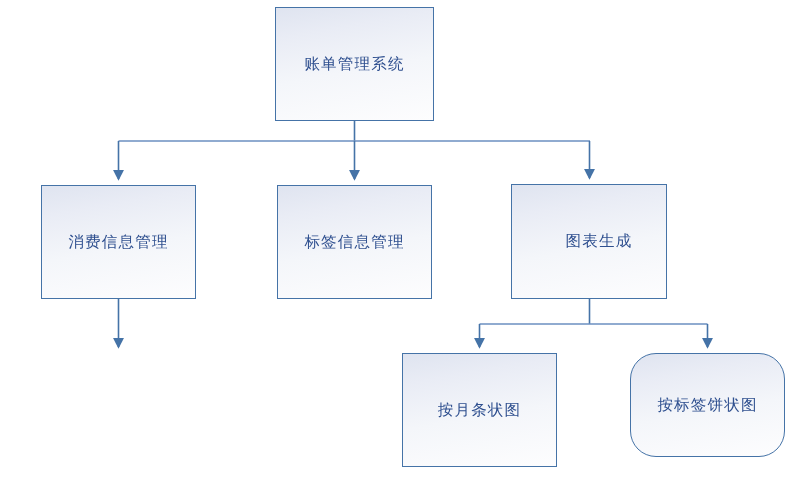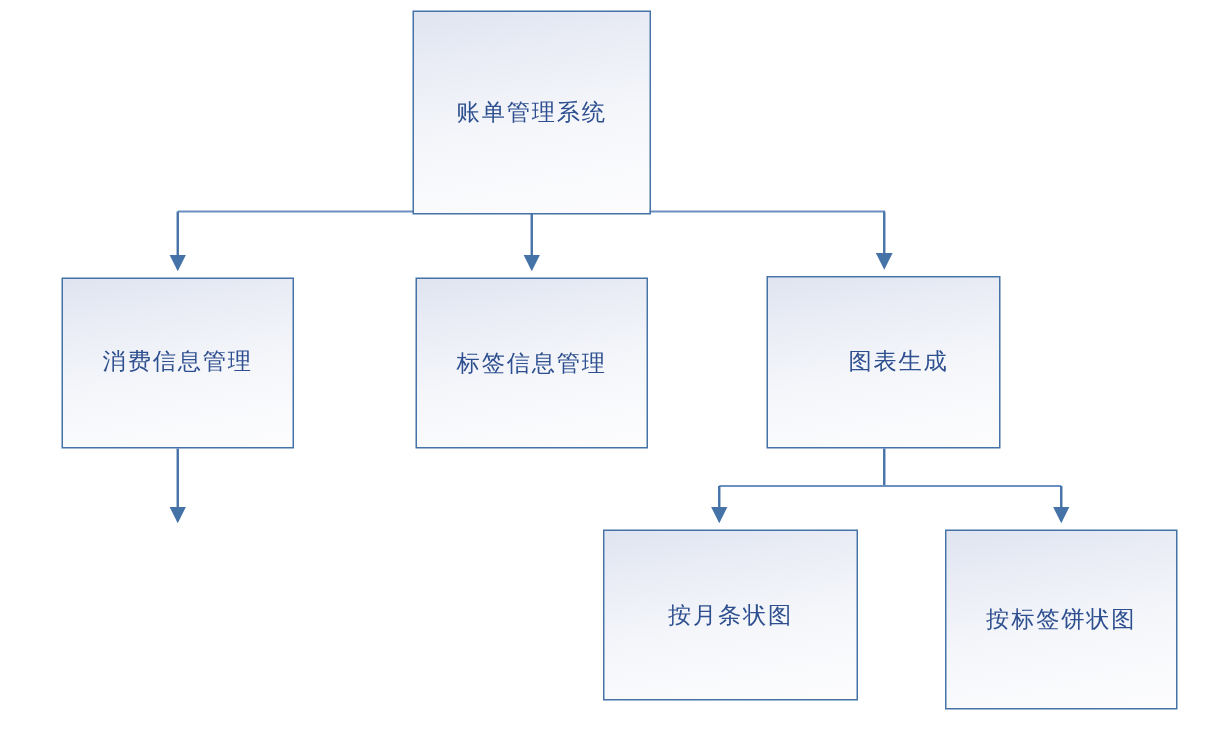--- a/index.html
+++ b/index.html
@@ -64,38 +64,38 @@
     <path d="M 118.5 299 L 118.5 347" stroke="#4573a7" stroke-width="1.6" fill="none" marker-end="url(#arrow)"></path>
 
     <path d="M 589.5 299 L 589.5 324" stroke="#4573a7" stroke-width="1.6" fill="none"></path>
     <path d="M 479.5 324 L 707.5 324" stroke="#6b8fc0" stroke-width="1.4" fill="none"></path>
 
     <path d="M 479.5 324 L 479.5 347" stroke="#4573a7" stroke-width="1.6" fill="none" marker-end="url(#arrow)"></path>
 
     <path d="M 707.5 324 L 707.5 347" stroke="#4573a7" stroke-width="1.6" fill="none" marker-end="url(#arrow)"></path>
   </svg>
 
-  <div class="node" style="left:275px;top:7px;width:159px;height:136px;">
+  <div class="node" style="left:275px;top:7px;width:159px;height:114px;">
     <span class="node-label">账单管理系统</span>
   </div>
 
   <div class="node" style="left:41px;top:185px;width:155px;height:114px;font-family:Liberation Serif, serif;">
     <span class="node-label">消费信息管理</span>
   </div>
 
   <div class="node" style="left:277px;top:185px;width:155px;height:114px;">
     <span class="node-label">标签信息管理</span>
   </div>
 
   <div class="node" style="left:511px;top:184px;width:156px;height:115px;padding-left:20px;">
     <span class="node-label">图表生成</span>
   </div>
 
 
-  <div class="node" style="left:402px;top:353px;width:170px;height:114px;">
+  <div class="node" style="left:402px;top:353px;width:155px;height:114px;">
     <span class="node-label">按月条状图</span>
   </div>
 
-  <div class="node" style="left:630px;top:353px;width:155px;height:120px;">
+  <div class="node" style="left:630px;top:353px;width:155px;height:104px;border-radius:26px;">
     <span class="node-label">按标签饼状图</span>
   </div>
 
 </div>
 
 </body></html>

